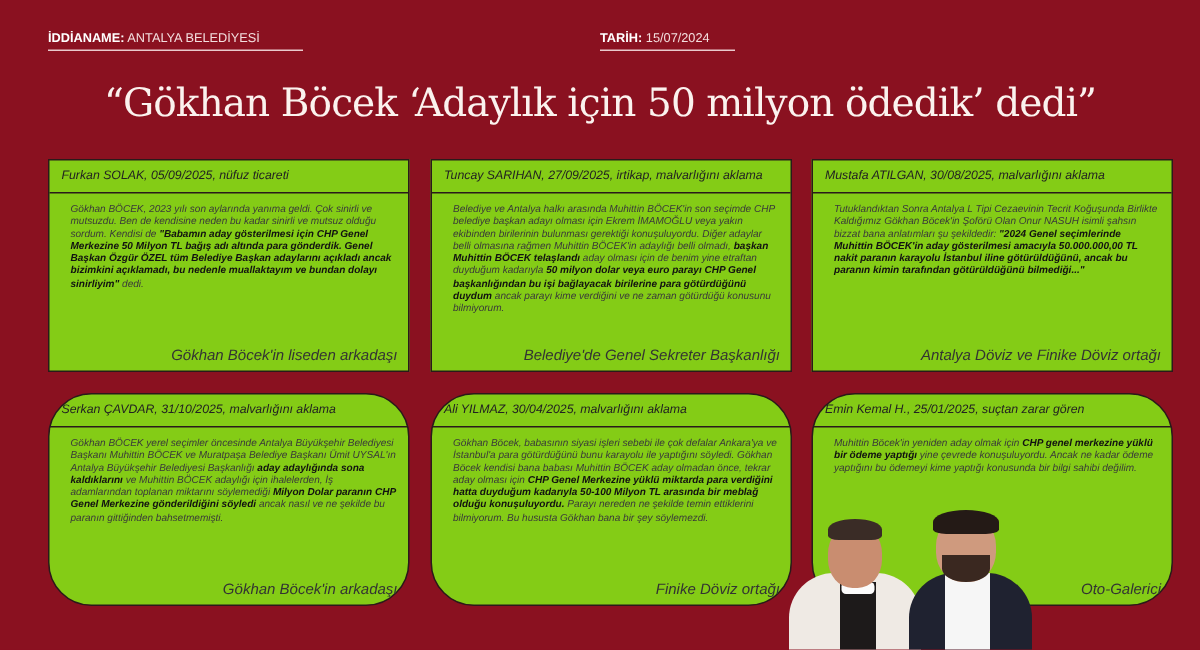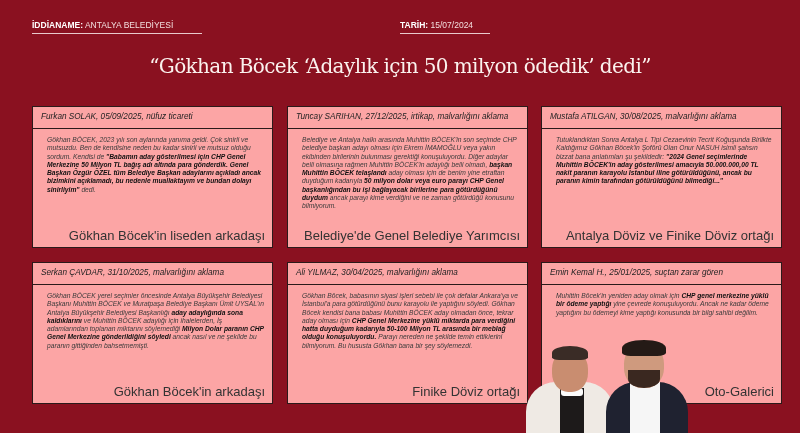--- a/index.html
+++ b/index.html
@@ -14,41 +14,41 @@
       position:absolute; top:20px; font-size:8.5px; color:#f3dede;
       padding-bottom:3px; border-bottom:1px solid #e9c9cc; white-space:nowrap;
     }
     .meta b { font-weight:bold; color:#fff; }
     .meta-1 { left:32px; width:170px; }
     .meta-2 { left:225px; width:150px; }
     .meta-3 { left:400px; width:90px; }
     .headline {
       position:absolute; top:54px; left:0; width:800px; text-align:center;
       font-family:"DejaVu Serif", serif; color:#fbf2ee;
-      font-size:20px; letter-spacing:-0.6px; white-space:nowrap;
+      font-size:26px; letter-spacing:-0.6px; white-space:nowrap;
     }
     .card {
-      position:absolute; background:#fca5a5; border:1.5px solid #2a1a1a;
+      position:absolute; background:#84cc16; border:1.5px solid #2a1a1a;
       box-sizing:border-box; width:241px; height:142px;
     }
     .c1 { left:32px; } .c2 { left:287px; } .c3 { left:541px; }
-    .r1 { top:106px; } .r2 { top:262px; }
+    .r1 { top:106px; } .r2 { top:262px;border-radius:29px; }
     .card-header {
       height:22px; border-bottom:1.5px solid #2a1a1a; box-sizing:border-box;
       padding:5px 0 0 8px; font-size:8.2px; font-style:italic; color:#222;
       white-space:nowrap; overflow:hidden;
     }
     .card-body {
       padding:7px 8px 0 14px; font-size:6.7px; line-height:8.3px;
       font-style:italic; color:#3a3a3a;
     }
     .card-body b { font-weight:bold; color:#111; }
     .card-footer {
-      position:absolute; right:7px; bottom:4px; font-size:13px;
-      color:#333; white-space:nowrap;
+      position:absolute; right:7px; bottom:4px; font-size:10px;
+      font-style:italic; color:#333; white-space:nowrap;
     }
     .photo {
       position:absolute; left:522px; top:330px; width:175px; height:103px;
       overflow:hidden;
     }
     .p1-jacket { position:absolute; left:4px; top:52px; width:88px; height:70px; background:#efeae4; border-radius:30px 30px 0 0; }
     .p1-shirt { position:absolute; left:38px; top:58px; width:24px; height:60px; background:#1d1a1a; }
     .p1-bow { position:absolute; left:39px; top:58px; width:22px; height:8px; background:#fbfbfb; border-radius:3px; }
     .p1-head { position:absolute; left:30px; top:20px; width:36px; height:42px; background:#c98d70; border-radius:45%; }
     .p1-hair { position:absolute; left:30px; top:16px; width:36px; height:14px; background:#3a2c26; border-radius:50% 50% 20% 20%; }
@@ -67,23 +67,23 @@
 </div>
 
 <div class="headline">“Gökhan Böcek ‘Adaylık için 50 milyon ödedik’ dedi”</div>
 
 <div class="card c1 r1">
   <div class="card-header">Furkan SOLAK, 05/09/2025, nüfuz ticareti</div>
   <div class="card-body"><span>Gökhan BÖCEK, 2023 yılı son aylarında yanıma geldi. Çok sinirli ve mutsuzdu. Ben de kendisine neden bu kadar sinirli ve mutsuz olduğu sordum. Kendisi de </span><b>"Babamın aday gösterilmesi için CHP Genel Merkezine 50 Milyon TL bağış adı altında para gönderdik. Genel Başkan Özgür ÖZEL tüm Belediye Başkan adaylarını açıkladı ancak bizimkini açıklamadı, bu nedenle muallaktayım ve bundan dolayı sinirliyim"</b><span> dedi.</span></div>
   <div class="card-footer">Gökhan Böcek'in liseden arkadaşı</div>
 </div>
 <div class="card c2 r1">
-  <div class="card-header">Tuncay SARIHAN, 27/12/2025, irtikap, malvarlığını aklama</div>
+  <div class="card-header">Tuncay SARIHAN, 27/09/2025, irtikap, malvarlığını aklama</div>
   <div class="card-body"><span>Belediye ve Antalya halkı arasında Muhittin BÖCEK'in son seçimde CHP belediye başkan adayı olması için Ekrem İMAMOĞLU veya yakın ekibinden birilerinin bulunması gerektiği konuşuluyordu. Diğer adaylar belli olmasına rağmen Muhittin BÖCEK'in adaylığı belli olmadı, </span><b>başkan Muhittin BÖCEK telaşlandı</b><span> aday olması için de benim yine etraftan duyduğum kadarıyla </span><b>50 milyon dolar veya euro parayı CHP Genel başkanlığından bu işi bağlayacak birilerine para götürdüğünü duydum</b><span> ancak parayı kime verdiğini ve ne zaman götürdüğü konusunu bilmiyorum.</span></div>
-  <div class="card-footer">Belediye'de Genel Belediye Yarımcısı</div>
+  <div class="card-footer">Belediye'de Genel Sekreter Başkanlığı</div>
 </div>
 <div class="card c3 r1">
   <div class="card-header">Mustafa ATILGAN, 30/08/2025, malvarlığını aklama</div>
   <div class="card-body"><span>Tutuklandıktan Sonra Antalya L Tipi Cezaevinin Tecrit Koğuşunda Birlikte Kaldığımız Gökhan Böcek'in Şoförü Olan Onur NASUH isimli şahsın bizzat bana anlatımları şu şekildedir: </span><b>"2024 Genel seçimlerinde Muhittin BÖCEK'in aday gösterilmesi amacıyla 50.000.000,00 TL nakit paranın karayolu İstanbul iline götürüldüğünü, ancak bu paranın kimin tarafından götürüldüğünü bilmediği..."</b></div>
   <div class="card-footer">Antalya Döviz ve Finike Döviz ortağı</div>
 </div>
 <div class="card c1 r2">
   <div class="card-header">Serkan ÇAVDAR, 31/10/2025, malvarlığını aklama</div>
   <div class="card-body"><span>Gökhan BÖCEK yerel seçimler öncesinde Antalya Büyükşehir Belediyesi Başkanı Muhittin BÖCEK ve Muratpaşa Belediye Başkanı Ümit UYSAL'ın Antalya Büyükşehir Belediyesi Başkanlığı </span><b>aday adaylığında sona kaldıklarını</b><span> ve Muhittin BÖCEK adaylığı için ihalelerden, İş adamlarından toplanan miktarını söylemediği </span><b>Milyon Dolar paranın CHP Genel Merkezine gönderildiğini söyledi</b><span> ancak nasıl ve ne şekilde bu paranın gittiğinden bahsetmemişti.</span></div>
   <div class="card-footer">Gökhan Böcek'in arkadaşı</div>

